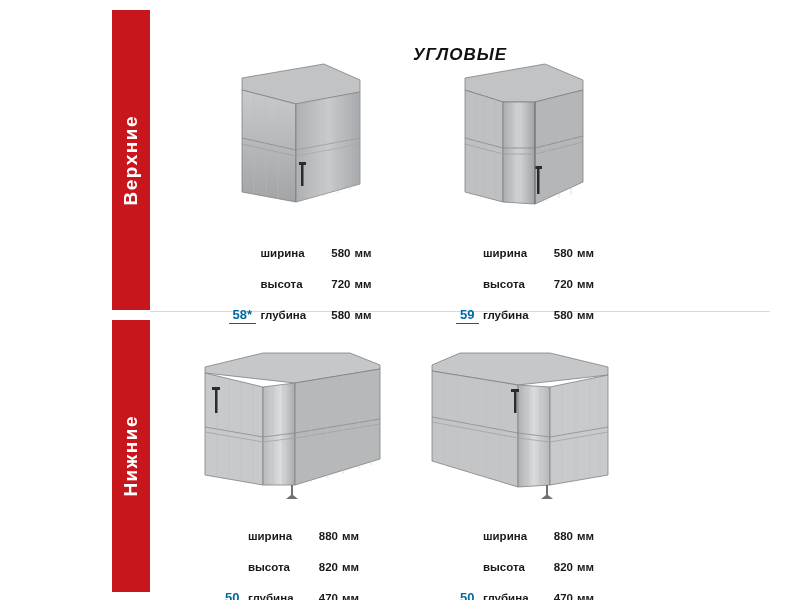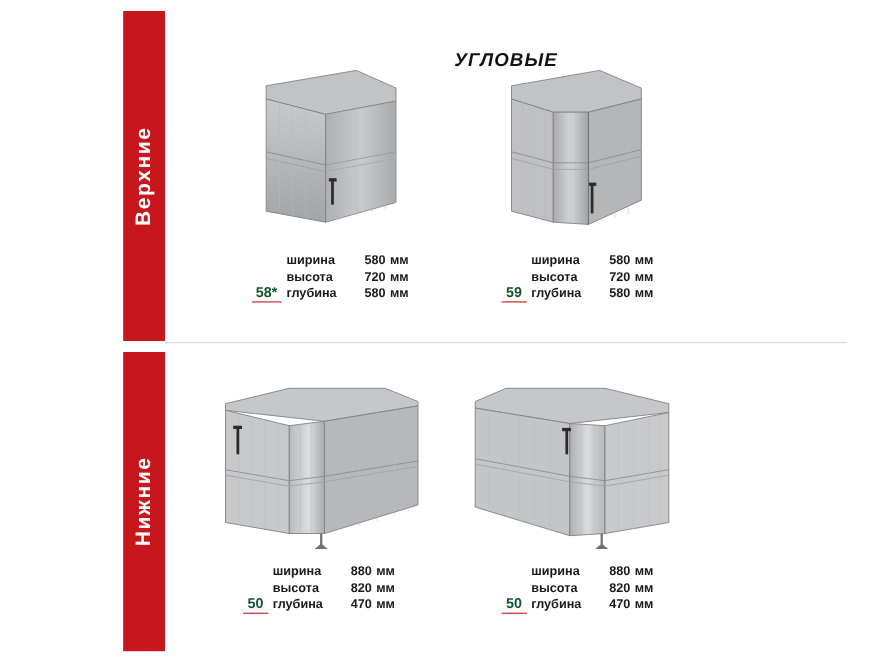--- a/index.html
+++ b/index.html
@@ -74,36 +74,36 @@
     width: 250px;
     text-align: center;
   }
   .art-wrap {
     position: relative;
     height: 170px;
   }
   .code {
     font-weight: bold;
     font-size: 13px;
-    color: #14532d;
+    color: #0369a1;
     border-bottom: 1.5px solid #c8161d;
     display: inline-block;
     padding: 0 4px 1px 4px;
     margin-top: 6px;
   }
   .specs {
     margin-top: 8px;
     font-size: 11.5px;
     color: #1a1a1a;
     line-height: 15px;
     font-weight: bold;
     display: inline-block;
     text-align: left;
   }
-  .specs div { white-space: nowrap; }
+  .specs div { white-space: nowrap; margin-top: 16px; }
   .specs .lbl { display: inline-block; width: 56px; }
   .specs .val { display: inline-block; width: 34px; text-align: right; }
   .specs .unit { margin-left: 4px; }
 
   
   #item-58 { left: 175px; top: 52px; }
   #item-59 { left: 400px; top: 52px; }
   #item-90 { left: 165px; top: 335px; }
   #item-91 { left: 400px; top: 335px; }
 

